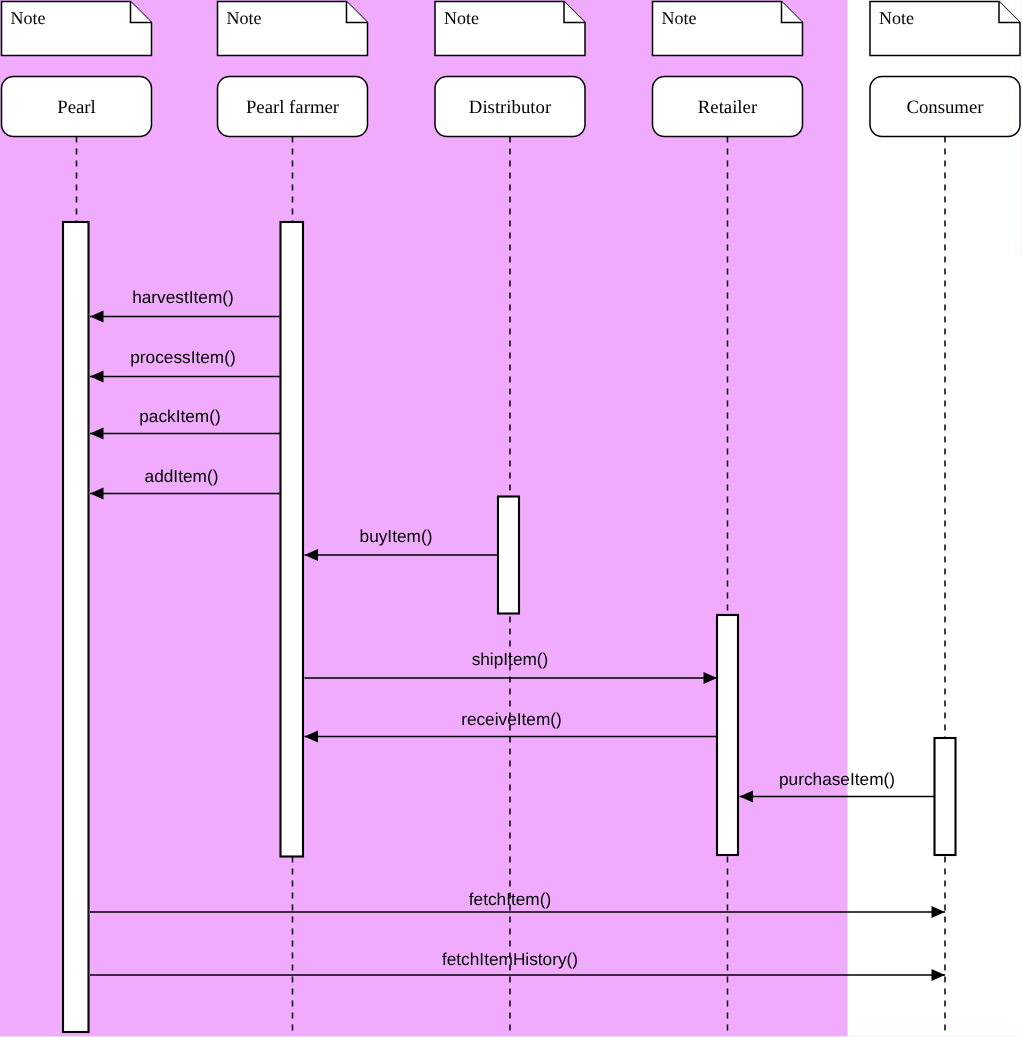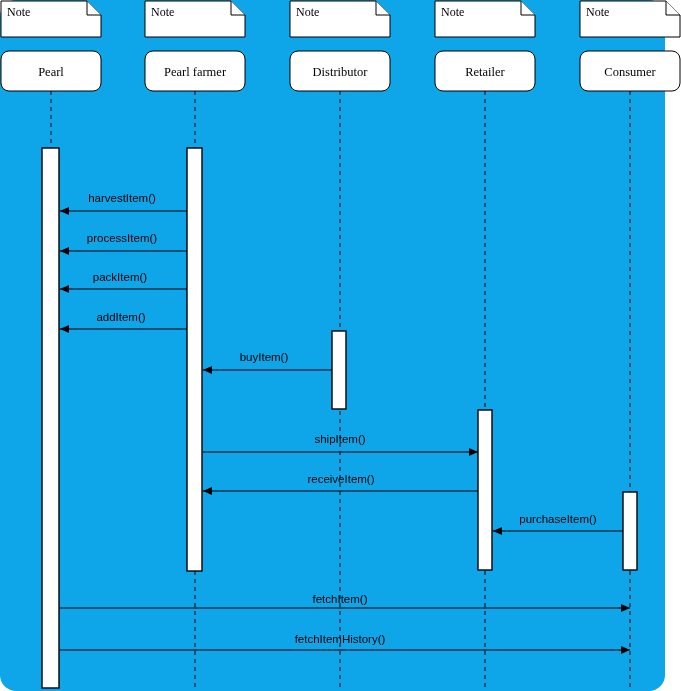--- a/index.html
+++ b/index.html
@@ -9,24 +9,23 @@
     background: #ffffff;
   }
   body {
     font-family: "Liberation Sans", sans-serif;
     width: 681px;
     height: 691px;
     overflow: hidden;
   }
   #diagram-root {
     position: relative;
-    width: 665px;
+    width: 565px;
     height: 691px;
-    background: #0ea5e9;
-    border-radius: 16px;
+    background: #f0abfc;
   }
   svg.diagram-canvas {
     position: absolute;
     top: 0;
     left: 0;
     width: 681px;
     height: 691px;
     display: block;
     shape-rendering: geometricPrecision;
   }

